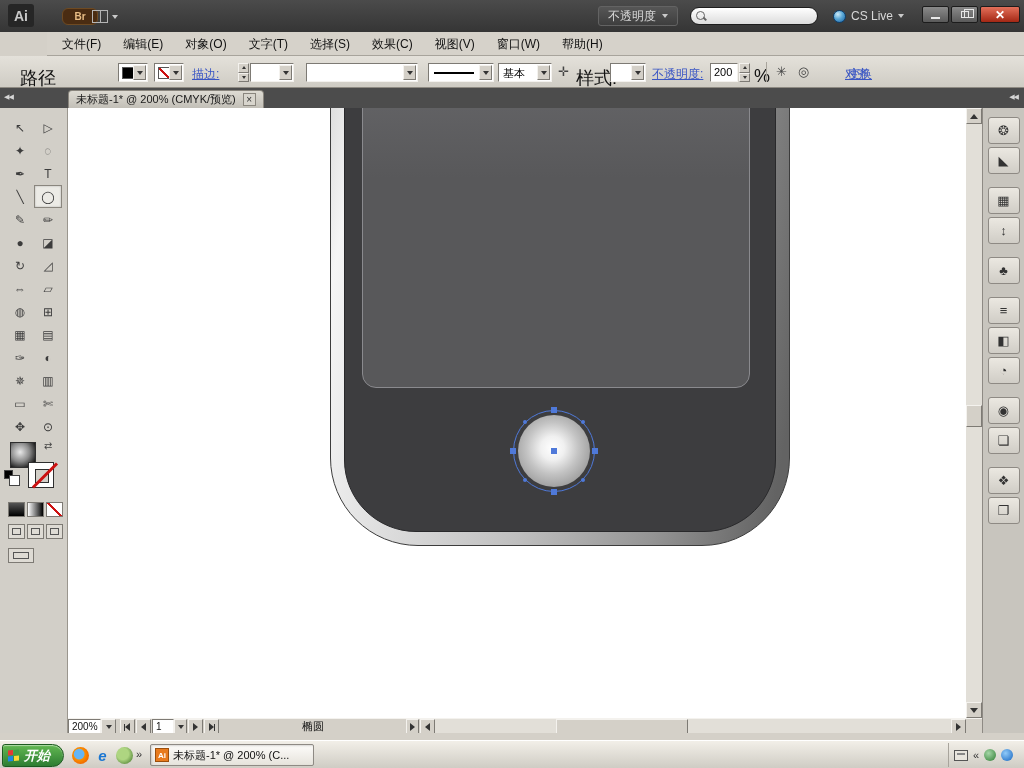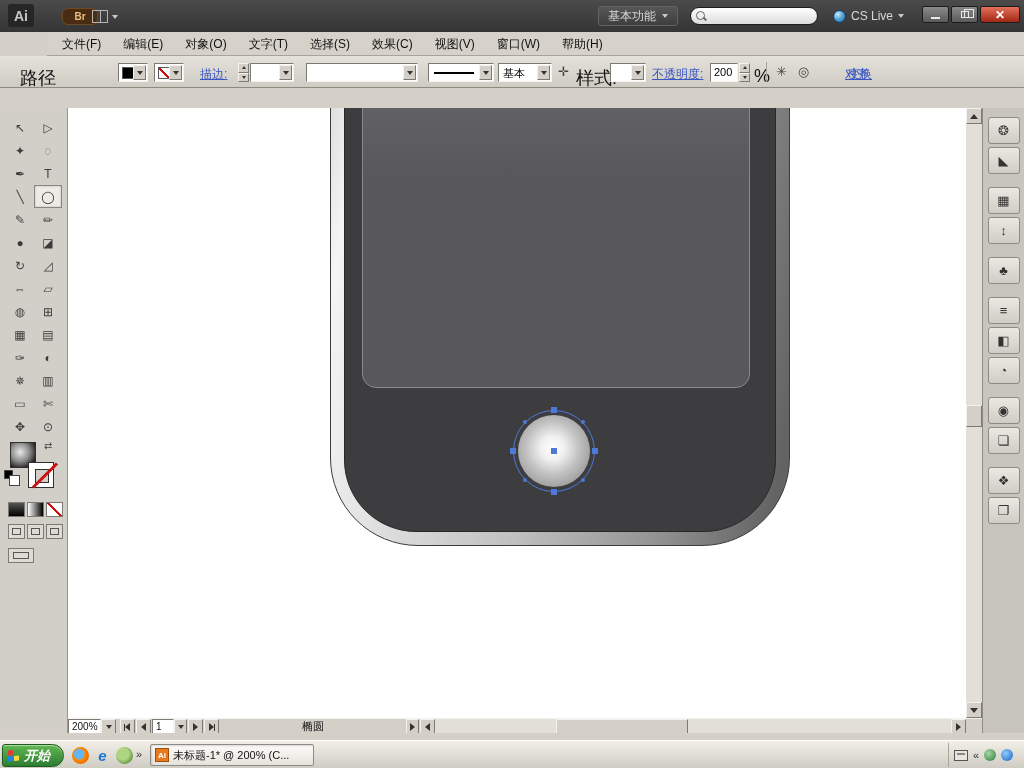--- a/index.html
+++ b/index.html
@@ -206,21 +206,21 @@
         <span>Ai</span>
       </div>
     <div class="br-btn">
         <span>Br</span>
       </div>
     <div class="arrange-btn">
       <span class="arrange-glyph"></span>
       <span class="tri-down"></span>
     </div>
     <div class="workspace-btn">
-      <span>基本功能</span>
+      <span>不透明度</span>
       <span class="tri-down"></span>
     </div>
     <div class="searchbox">
       <span class="mag"></span>
       <input class="search-input" value="" style="">
     </div>
     <div class="cslive">
       <span class="cs-orb"></span>
       <span>CS Live</span>
       <span class="tri-down"></span>
@@ -257,21 +257,21 @@
           <span class="tri-dn-dark"></span>
         </span>
     </div>
     <div class="combo sunken" style="left:154px;width:30px">
       <span class="swatch-none"></span>
       <span class="combo-btn">
           <span class="tri-dn-dark"></span>
         </span>
     </div>
 
-    <span class="link" style="left:200px">描边:</span>
+    <span class="link" style="left:192px">描边:</span>
     <div class="spinner" style="left:238px">
       <span class="spin-half">
           <span class="tri-up-xs"></span>
         </span>
       <span class="spin-half">
           <span class="tri-dn-xs"></span>
         </span>
     </div>
     <div class="combo sunken" style="left:250px;width:44px">
       <span style="font-size:10px;position:absolute;left:3px;top:3px"></span>
@@ -324,20 +324,28 @@
     <span class="cb-label" style="left:754px">%</span>
 
     <span class="cb-icon" style="left:776px">✳</span>
     <span class="cb-icon" style="left:798px">◎</span>
 
     <span class="link" style="left:845px">对齐</span>
     <span class="link" style="left:848px">变换</span>
     <span class="vsep" style="left:766px"></span>
   </div>
 
+  <div class="tabbar">
+    <span class="collapse" style="left:4px">◀◀</span>
+    <div class="doc-tab">
+      <span>未标题-1* @ 200% (CMYK/预览)</span>
+      <span class="tab-close">×</span>
+    </div>
+    <span class="collapse" style="right:6px">◀◀</span>
+  </div>
 
   <div class="toolspanel">
     <div class="tools-grid">
       <div class="tool">↖</div>
       <div class="tool">▷</div>
       <div class="tool">✦</div>
       <div class="tool">◌</div>
       <div class="tool">✒</div>
       <div class="tool">T</div>
       <div class="tool">╲</div>

